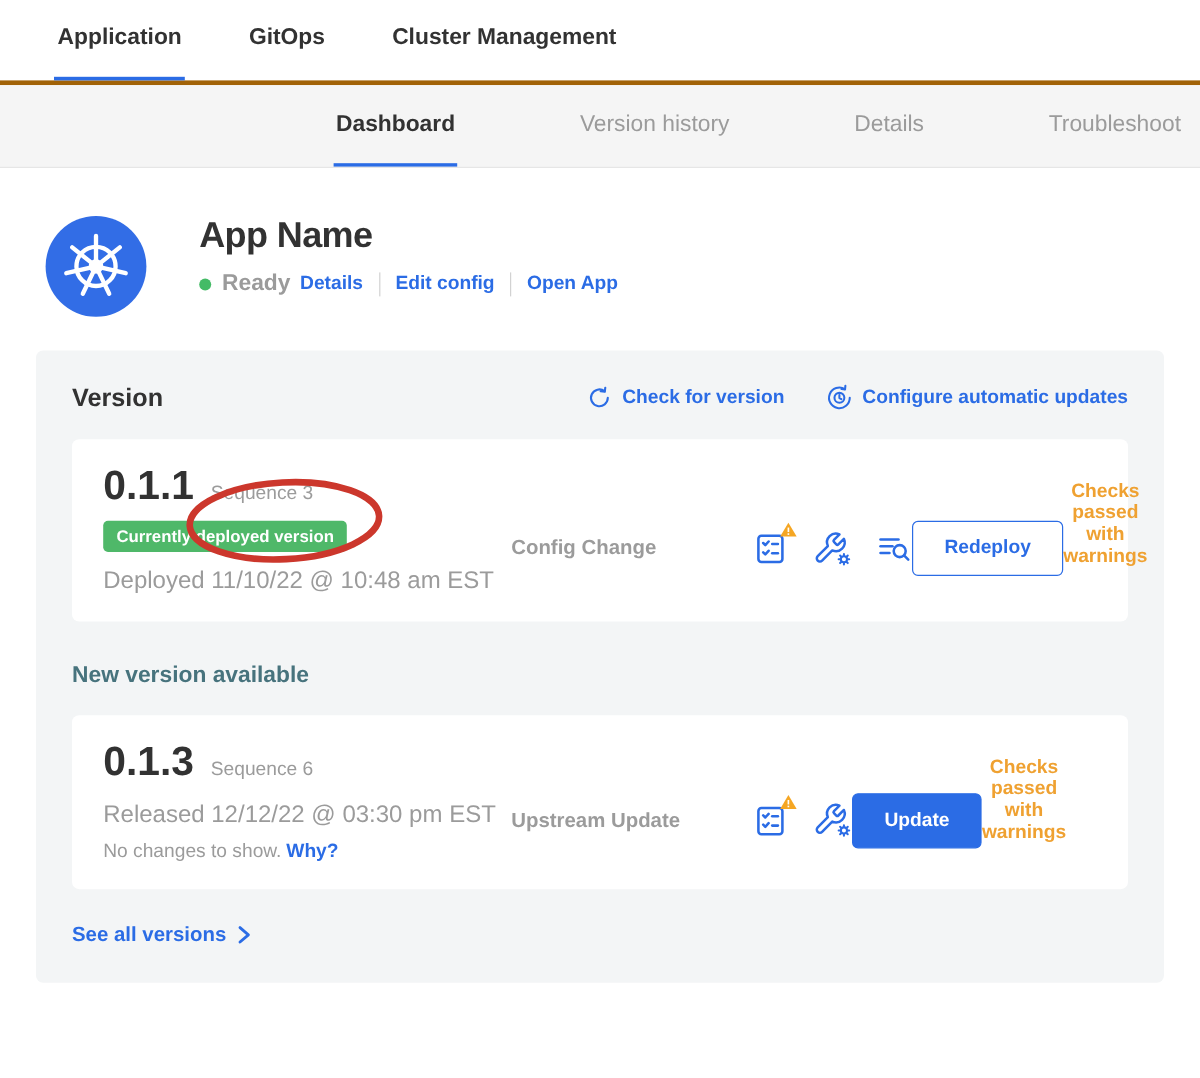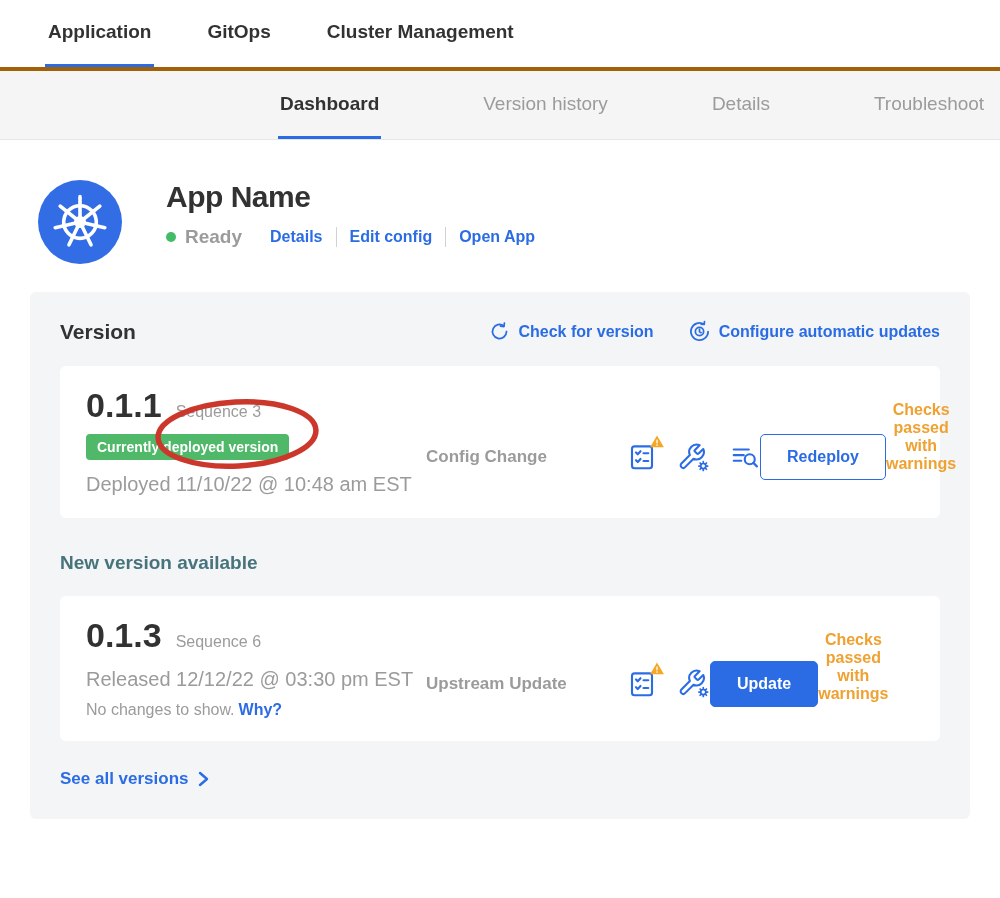--- a/index.html
+++ b/index.html
@@ -68,21 +68,21 @@
     width: 84px; height: 84px;
     border-radius: 50%;
     background: #326de6;
     display: flex; align-items: center; justify-content: center;
     flex: 0 0 auto;
   }
   .head-text { padding-top: 0; }
   .app-title { font-size: 30px; font-weight: 800; letter-spacing: -0.5px; line-height: 1.1; }
   .status-row { display: flex; align-items: center; margin-top: 13px; }
   .dot { width: 10px; height: 10px; border-radius: 50%; background: #44bb66; margin-right: 9px; }
-  .status-text { font-size: 19px; color: #9b9b9b; font-weight: 600; margin-right: 28px; }
+  .status-text { font-size: 19px; color: #9b9b9b; font-weight: 600; margin-right: 8px; }
   .hlink { font-size: 16px; font-weight: 700; color: #2b6ce5; cursor: pointer; white-space: nowrap; }
   .vdiv { width: 1px; height: 20px; background: #d2d2d2; margin: 0 13px; }
 
   
   .version-panel {
     margin: 28px 30px 0;
     background: #f3f5f6;
     border-radius: 6px;
     padding: 28px 30px 30px;
   }

